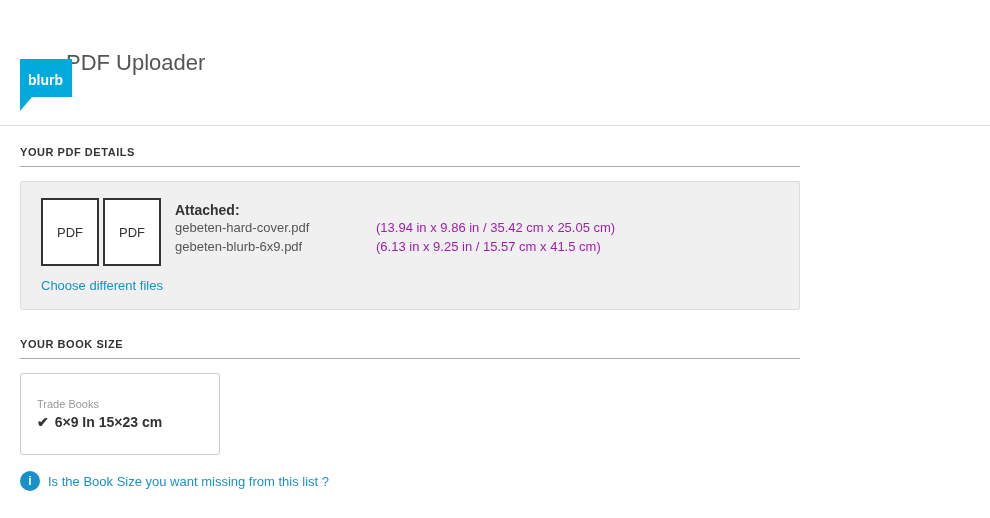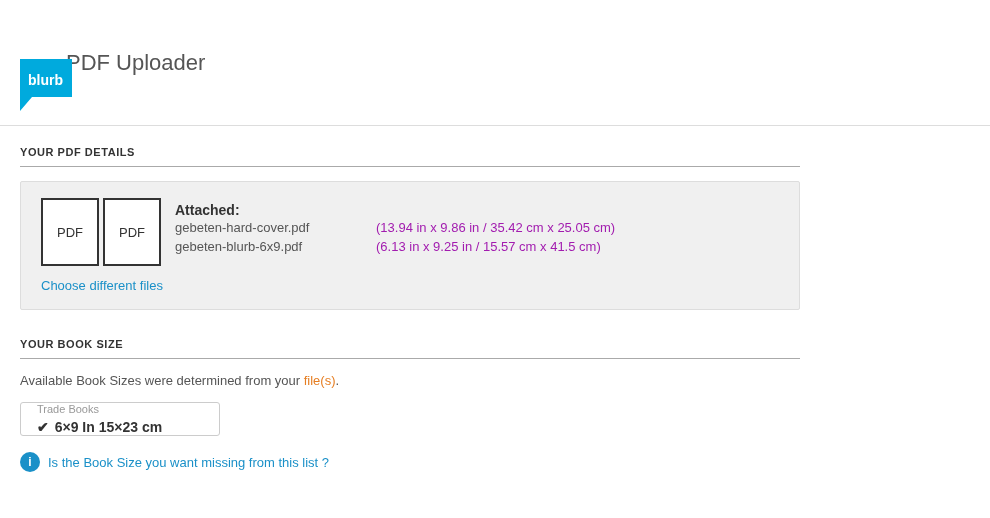--- a/index.html
+++ b/index.html
@@ -157,21 +157,21 @@
       font-size: 13px;
       margin-bottom: 14px;
     }
     .book-size-desc span.highlight {
       color: #e67e22;
     }
     .book-size-option {
       display: inline-block;
       border: 1px solid #ccc;
       border-radius: 3px;
-      padding: 0 16px;
+      padding: 24px 16px;
       background: #fff;
       min-width: 200px;
     }
     .book-size-category {
       font-size: 11px;
       color: #999;
       margin-bottom: 4px;
     }
     .book-size-selected {
       display: flex;
@@ -255,23 +255,20 @@
         </div>
       </div>
       <a href="#" class="choose-files-link">Choose different files</a>
     </div>
   </div>
 
   <div class="book-size-section">
     <div class="section-title">YOUR BOOK SIZE</div>
     <hr class="section-divider">
 
-    <p class="book-size-desc">
-      <span>Available Book Sizes were determined from your </span><span class="highlight">file(s)</span><span>.</span>
-    </p>
 
     <div class="book-size-option">
       <div class="book-size-category">Trade Books</div>
       <div class="book-size-selected">
         <span class="checkmark">✔</span>
         <span>6×9 In 15×23 cm</span>
       </div>
     </div>
 
     <div class="missing-size-row">

